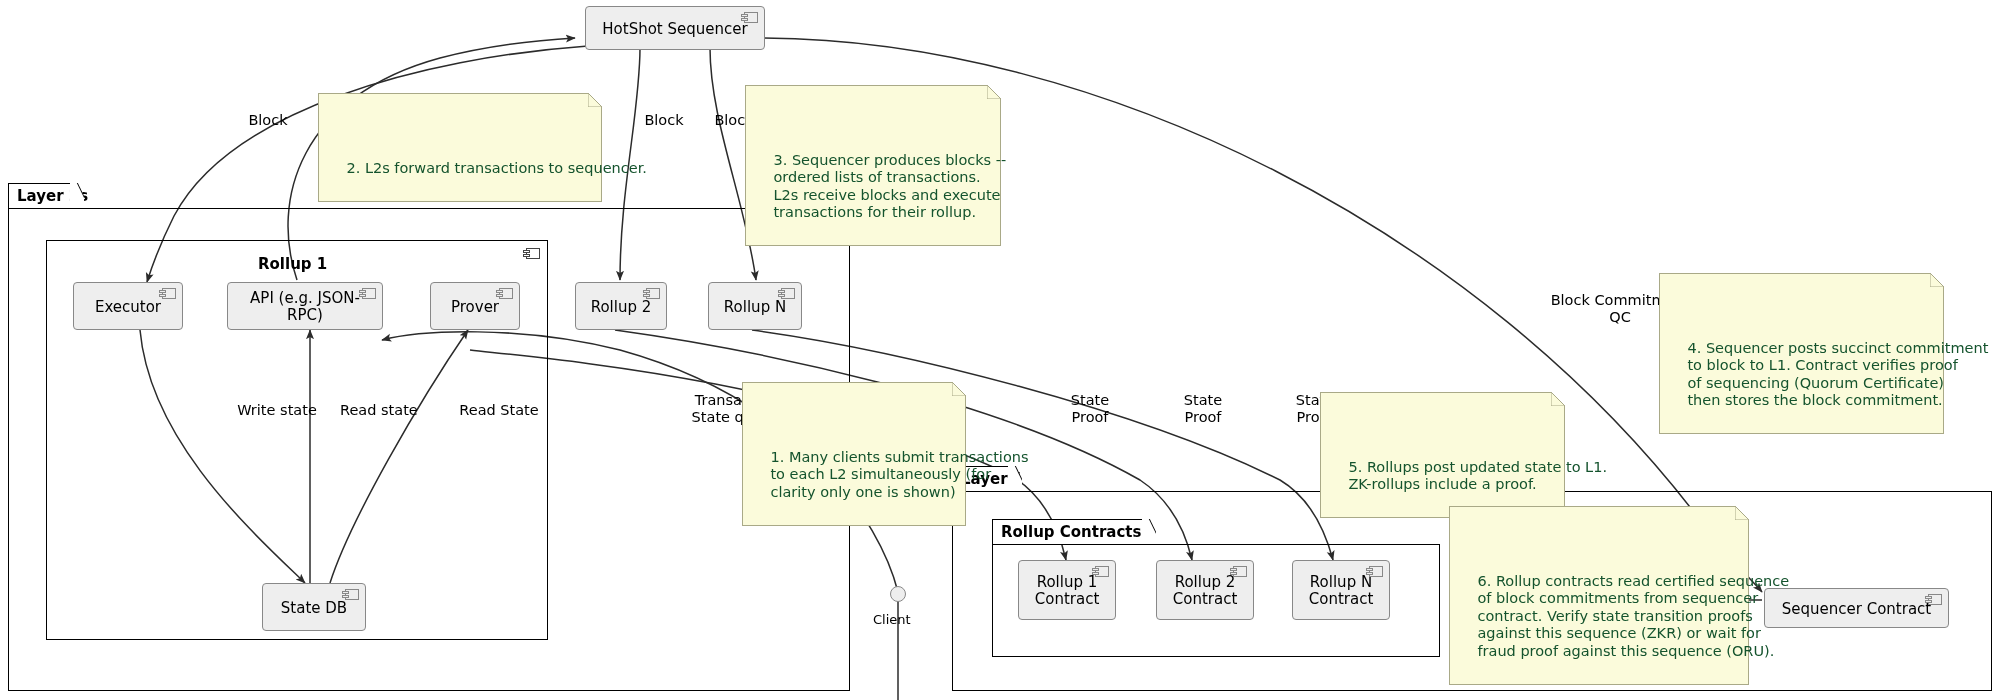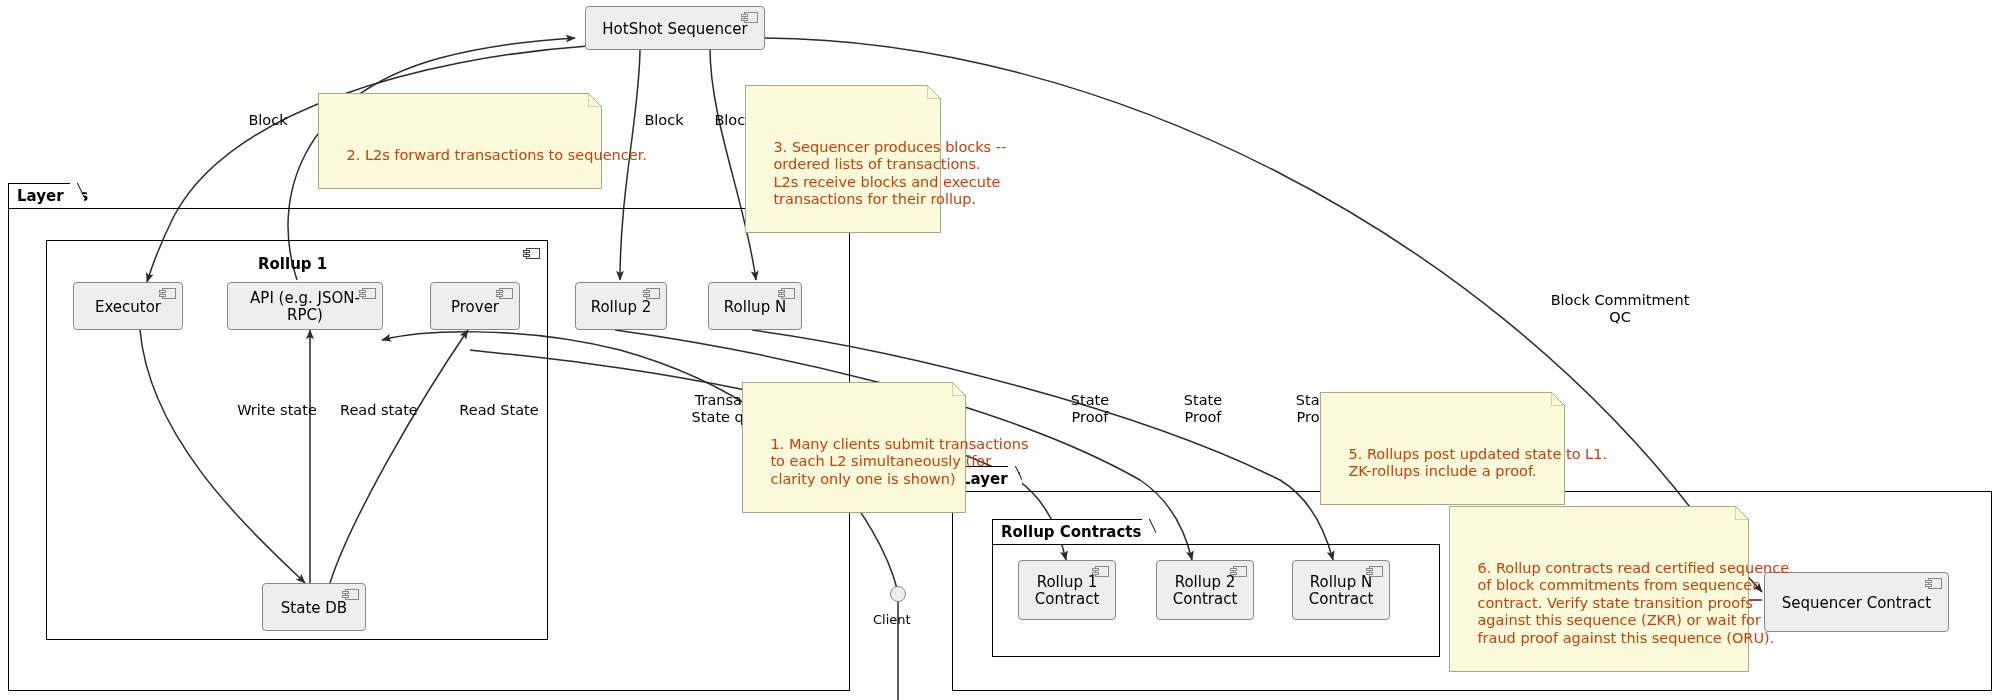--- a/index.html
+++ b/index.html
@@ -40,21 +40,21 @@
   .rect .cicon .body{position:absolute;left:3px;top:0;width:14px;height:11px;
         border:1px solid #444;background:#fff;box-sizing:border-box;}
   .rect .cicon .tab1{position:absolute;left:0;top:1.5px;width:7px;height:3px;
         border:1px solid #444;background:#fff;box-sizing:border-box;}
   .rect .cicon .tab2{position:absolute;left:0;top:6px;width:7px;height:3px;
         border:1px solid #444;background:#fff;box-sizing:border-box;}
 
   
   .note{position:absolute;box-sizing:border-box;background:#FBFBDB;
         border:1px solid #A9A987;font-size:14.5px;line-height:17.5px;
-        padding:0 9px 6px 9px;white-space:pre;color:#c2410c;}
+        padding:13px 9px 6px 9px;white-space:pre;color:#14532d;}
   .note .foldcut{position:absolute;right:-1px;top:-1px;width:14px;height:14px;
         background:#fff;clip-path:polygon(0 0,100% 0,100% 100%);}
   .note .foldline{position:absolute;right:-1px;top:-1px;width:14px;height:14px;}
 
   
   .elabel{position:absolute;font-size:14.5px;line-height:17px;color:#000;
           white-space:pre;text-align:center;margin-left:22px;}
   .elabel.left{text-align:left;}
 
   
@@ -218,21 +218,21 @@
   </div>
 
   <div class="comp" style="left:1292px;top:560px;width:98px;height:60px;white-space:pre;">
     <span class="cicon">
       <span class="body"></span><span class="tab1"></span><span class="tab2"></span>
     </span>
     <span>Rollup N
 Contract</span>
   </div>
 
-  <div class="comp" style="left:1764px;top:572px;width:185px;height:60px;">
+  <div class="comp" style="left:1764px;top:588px;width:185px;height:40px;">
     <span class="cicon">
       <span class="body"></span>
         <span class="tab1"></span>
         <span class="tab2"></span>
     </span>
     <span>Sequencer Contract</span>
   </div>
 
   <div class="iface" style="left:890px;top:586px;"></div>
   <div class="iface-label" style="left:873px;top:612px;">Client</div>
@@ -268,31 +268,41 @@
 QC</div>
 
   <div class="note" style="left:318px;top:93px;width:284px;">
     <span class="foldcut"></span>
     <svg class="foldline" viewBox="0 0 14 14">
       <path d="M0,0 L14,14 M0,0 L0,14 L14,14" fill="none" stroke="#A9A987" stroke-width="1"></path>
     </svg>
     <span>2. L2s forward transactions to sequencer.</span>
   </div>
 
-  <div class="note" style="left:745px;top:85px;width:196px;">
+  <div class="note" style="left:745px;top:85px;width:256px;">
     <span class="foldcut"></span>
     <svg class="foldline" viewBox="0 0 14 14">
       <path d="M0,0 L14,14 M0,0 L0,14 L14,14" fill="none" stroke="#A9A987" stroke-width="1"></path>
     </svg>
     <span>3. Sequencer produces blocks --
     ordered lists of transactions.
     L2s receive blocks and execute
     transactions for their rollup.</span>
   </div>
 
+  <div class="note" style="left:1659px;top:273px;width:285px;">
+    <span class="foldcut"></span>
+    <svg class="foldline" viewBox="0 0 14 14">
+      <path d="M0,0 L14,14 M0,0 L0,14 L14,14" fill="none" stroke="#A9A987" stroke-width="1"></path>
+    </svg>
+    <span>4. Sequencer posts succinct commitment
+    to block to L1. Contract verifies proof
+    of sequencing (Quorum Certificate)
+    then stores the block commitment.</span>
+  </div>
 
   <div class="note" style="left:742px;top:382px;width:224px;">
     <span class="foldcut"></span>
     <svg class="foldline" viewBox="0 0 14 14">
       <path d="M0,0 L14,14 M0,0 L0,14 L14,14" fill="none" stroke="#A9A987" stroke-width="1"></path>
     </svg>
     <span>1. Many clients submit transactions
     to each L2 simultaneously (for
     clarity only one is shown)</span>
   </div>

